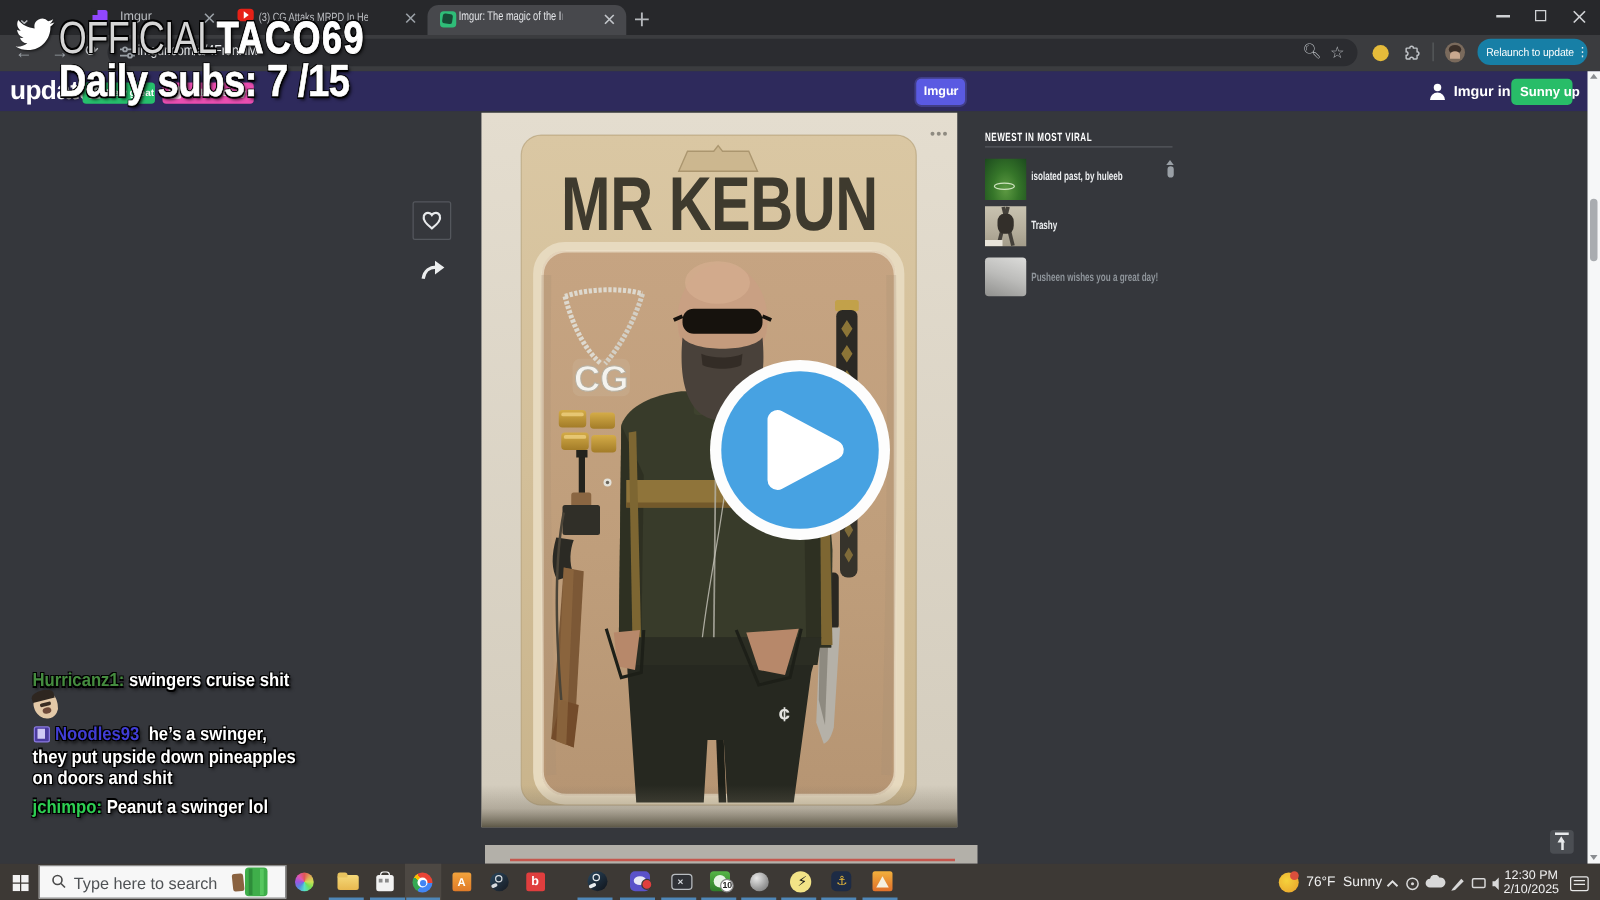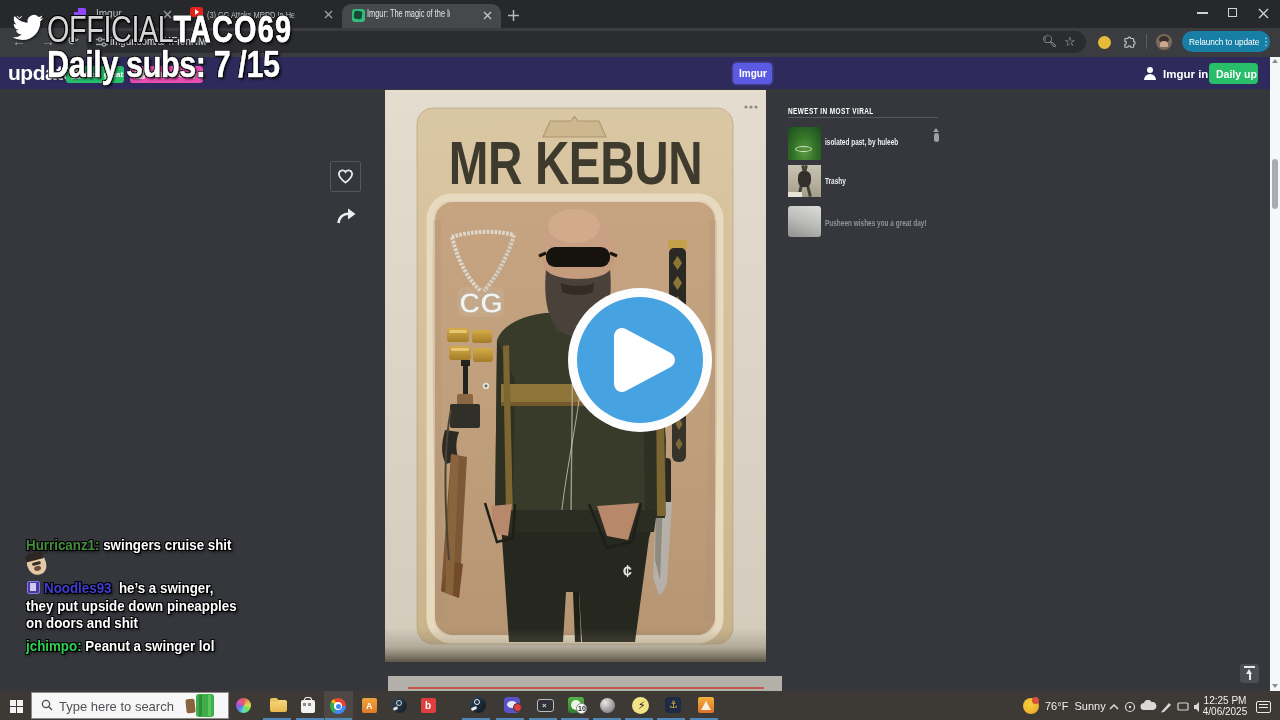--- a/index.html
+++ b/index.html
@@ -88,21 +88,21 @@
 <div class="abs" style="left:733px;top:63px;width:39px;height:21px;background:#5a5ae2;border-radius:4px;box-shadow:0 0 0 1.5px #413e86;"></div>
 <div class="abs" style="left:739px;top:68px;font-size:10px;font-weight:bold;color:#fff;">Imgur</div>
 <div class="abs" style="left:762px;top:68px;font-size:9px;color:#dcdcf5;">›</div>
 
 <svg class="abs" style="left:1143px;top:66px;" width="14" height="15" viewBox="0 0 14 15">
   <circle cx="7" cy="4" r="3" fill="#fff"></circle>
       <path d="M1 14 a6 6 0 0 1 12 0z" fill="#fff"></path>
 </svg>
 <div class="abs" style="left:1163px;top:68px;font-size:11.5px;font-weight:bold;color:#fff;">Imgur in</div>
 <div class="abs" style="left:1209px;top:63px;width:49px;height:21px;background:#28bd68;border-radius:4px;"></div>
-<div class="abs" style="left:1216px;top:68px;font-size:10.5px;font-weight:bold;color:#fff;">Daily up</div>
+<div class="abs" style="left:1216px;top:68px;font-size:10.5px;font-weight:bold;color:#fff;">Sunny up</div>
 
 <div class="abs" style="left:0;top:89px;width:1280px;height:602px;background:#35373c;"></div>
 
 <div class="abs" style="left:330px;top:161px;width:31px;height:31px;border:1px solid #54575d;border-radius:2px;"></div>
 <svg class="abs" style="left:337px;top:169px;" width="17" height="15" viewBox="0 0 24 22">
   <path d="M12 20 C4 14 1.6 9.5 2.5 6 a5.2 5.2 0 0 1 9.5-1.6 a5.2 5.2 0 0 1 9.5 1.6 C22.4 9.5 20 14 12 20z" fill="none" stroke="#e8eaec" stroke-width="2.6"></path>
 </svg>
 <svg class="abs" style="left:336px;top:207px;" width="21" height="18" viewBox="0 0 21 18">
   <path d="M2.5 16 C3.5 9.5 8 6.5 13.5 6.8" fill="none" stroke="#eceeef" stroke-width="2.6"></path>
   <path d="M12 1.5 L19.5 7 L12 12.5 Z" fill="#eceeef"></path>
@@ -368,22 +368,22 @@
 <div class="abs" style="left:1045px;top:700px;font-size:11px;color:#f0f0f0;">76°F &nbsp;Sunny</div>
 <svg class="abs" style="left:1108px;top:700px;" width="92" height="14" viewBox="0 0 92 14">
   <path d="M2 9 L6 5 L10 9" stroke="#e0e0e0" stroke-width="1.5" fill="none"></path>
   <circle cx="22" cy="7" r="4.5" stroke="#d8d8d8" stroke-width="1.2" fill="none"></circle>
   <circle cx="22" cy="7" r="1.2" fill="#d8d8d8"></circle>
   <path d="M36 10 a3.5 3.5 0 0 1 0-7 a4 4 0 0 1 7.5-1 a3 3 0 0 1 1.5 8 z" fill="#d8d8d8"></path>
   <path d="M54 11 L61 3 L63 5 L56 12 L53 12.5 Z" fill="#d8d8d8"></path>
   <rect x="70" y="3" width="10" height="7" rx="1" stroke="#d8d8d8" stroke-width="1.2" fill="none"></rect>
   <path d="M86 5 h2 l3 -3 v10 l-3 -3 h-2 z" fill="#d8d8d8"></path>
 </svg>
-<div class="abs" style="left:1200px;top:695px;width:50px;text-align:center;font-size:10px;color:#f0f0f0;white-space:nowrap;">12:25 PM</div>
-<div class="abs" style="left:1200px;top:706px;width:50px;text-align:center;font-size:10px;color:#f0f0f0;white-space:nowrap;">4/06/2025</div>
+<div class="abs" style="left:1200px;top:695px;width:50px;text-align:center;font-size:10px;color:#f0f0f0;white-space:nowrap;">12:30 PM</div>
+<div class="abs" style="left:1200px;top:706px;width:50px;text-align:center;font-size:10px;color:#f0f0f0;white-space:nowrap;">2/10/2025</div>
 <div class="abs" style="left:1256px;top:701px;width:15px;height:12px;border:1.3px solid #e8e8e8;border-radius:2px;background:#3d3935;"></div>
 <div class="abs" style="left:1259px;top:704px;width:9px;height:1.2px;background:#e8e8e8;"></div>
 <div class="abs" style="left:1259px;top:707px;width:9px;height:1.2px;background:#e8e8e8;"></div>
 
 <svg class="abs" style="left:9px;top:12px;filter:drop-shadow(1px 1px 1px rgba(0,0,0,0.6));" width="38" height="31" viewBox="0 0 24 24">
   <path fill="#fff" d="M23.953 4.57a10 10 0 01-2.825.775 4.958 4.958 0 002.163-2.723c-.951.555-2.005.959-3.127 1.184a4.92 4.92 0 00-8.384 4.482C7.69 8.095 4.067 6.13 1.64 3.162a4.822 4.822 0 00-.666 2.475c0 1.71.87 3.213 2.188 4.096a4.904 4.904 0 01-2.228-.616v.06a4.923 4.923 0 003.946 4.827 4.996 4.996 0 01-2.212.085 4.936 4.936 0 004.604 3.417 9.867 9.867 0 01-6.102 2.105c-.39 0-.779-.023-1.17-.067a13.995 13.995 0 007.557 2.209c9.053 0 13.998-7.496 13.998-13.985 0-.21 0-.42-.015-.63A9.935 9.935 0 0024 4.59z"></path>
 </svg>
 <div class="abs" style="left:47px;top:12px;font-size:36px;line-height:1;white-space:nowrap;transform:scaleX(0.8);transform-origin:left;">
   <span class="sh" style="font-weight:400;color:#d5d5d5;letter-spacing:-0.5px;">OFFICIAL</span><span class="sh" style="font-weight:800;color:#fff;letter-spacing:1.5px;-webkit-text-stroke:0.8px #fff;">TACO69</span>
 </div>

